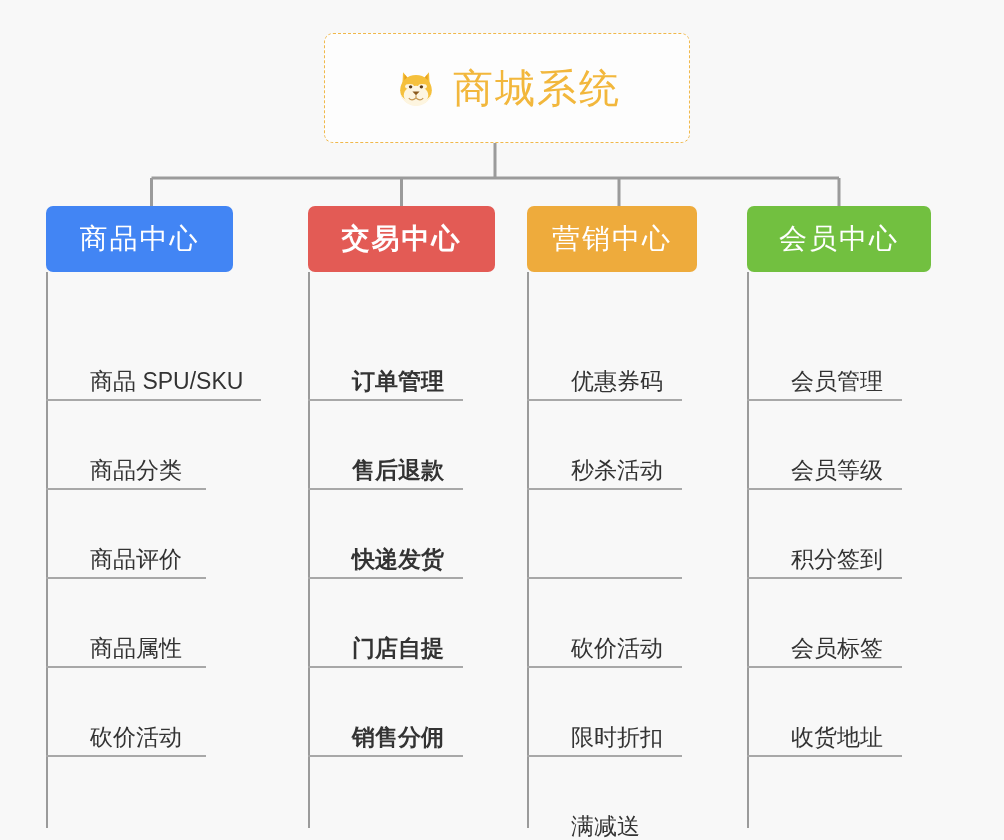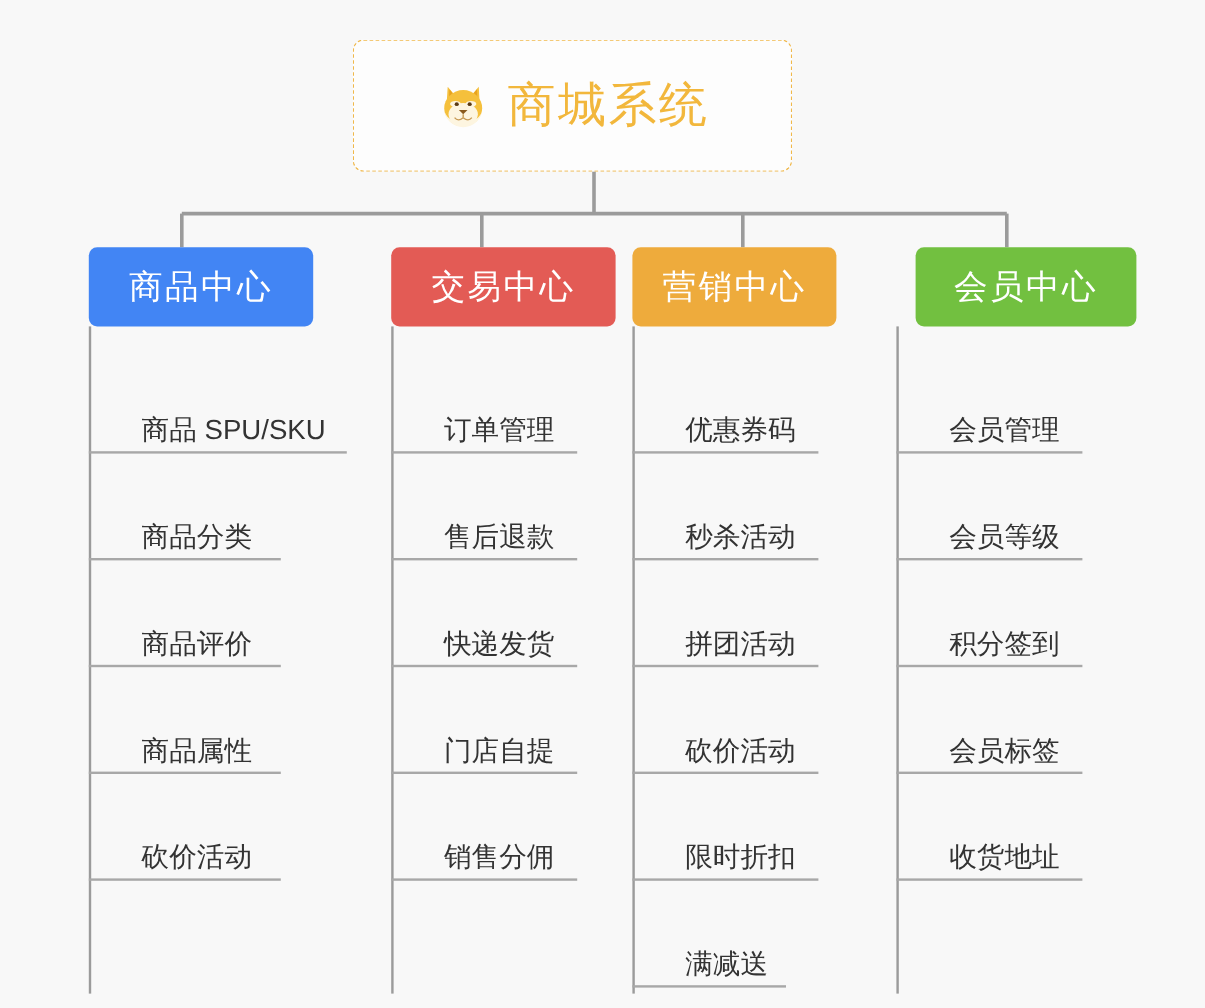--- a/index.html
+++ b/index.html
@@ -13,21 +13,21 @@
   #chart-root {
     position: relative;
     width: 1004px;
     height: 840px;
     background: #f8f8f8;
   }
 
   
   .root-node {
     position: absolute;
-    left: 294px; top: 33px;
+    left: 324px; top: 33px;
     width: 366px; height: 110px;
     background: #fdfdfd;
     border: 1.6px dashed #f0b84a;
     border-radius: 9px;
     display: flex;
     align-items: center;
     justify-content: center;
     gap: 14px;
   }
   .root-emoji {
@@ -63,21 +63,21 @@
     align-items: center;
     justify-content: center;
     color: #ffffff;
     font-size: 28px;
     letter-spacing: 2px;
     white-space: nowrap;
   }
   .leaf-list {
     position: relative;
     margin-top: 0;
-    padding-top: 17px;
+    padding-top: 40px;
   }
   .spine {
     position: absolute;
     left: 0; top: 0;
     width: 2px;
     background: #9b9b9b;
   }
   .leaf {
     position: relative;
     height: 89px;
@@ -133,21 +133,21 @@
         <path d="M27 37 h10 l-5 5 Z" fill="#8a5a1e"></path>
         <path d="M32 42 v4" stroke="#c79a55" stroke-width="1.6" fill="none"></path>
         <path d="M32 46 q-6 5 -10 0" stroke="#c79a55" stroke-width="1.6" fill="none"></path>
         <path d="M32 46 q6 5 10 0" stroke="#c79a55" stroke-width="1.6" fill="none"></path>
       </svg>
     </span>
     <span class="root-title">商城系统</span>
   </div>
 
   <div id="columns-host">
-      <div class="column" style="left: 74px; width: 187px;">
+      <div class="column" style="left: 46px; width: 187px;">
         <div class="cat-box" style="background: rgb(66, 133, 244); width: 187px;">商品中心</div>
         <div class="leaf-list">
           <div class="spine" style="background: rgb(155, 155, 155); height: 556px;"></div>
           <div class="leaf">
             <span class="leaf-label">商品 SPU/SKU</span>
             <div class="leaf-underline" style="background: rgb(168, 168, 168); width: 215px;"></div>
           </div>
           <div class="leaf">
             <span class="leaf-label">商品分类</span>
             <div class="leaf-underline" style="background: rgb(168, 168, 168); width: 160px;"></div>
@@ -159,21 +159,21 @@
           <div class="leaf">
             <span class="leaf-label">商品属性</span>
             <div class="leaf-underline" style="background: rgb(168, 168, 168); width: 160px;"></div>
           </div>
           <div class="leaf">
             <span class="leaf-label">砍价活动</span>
             <div class="leaf-underline" style="background: rgb(168, 168, 168); width: 160px;"></div>
           </div>
         </div>
       </div>
-      <div class="column" style="left: 326px; width: 187px;">
+      <div class="column" style="left: 308px; width: 187px; font-weight: bold;">
         <div class="cat-box" style="background: rgb(227, 91, 85); width: 187px;">交易中心</div>
         <div class="leaf-list">
           <div class="spine" style="background: rgb(155, 155, 155); height: 556px;"></div>
           <div class="leaf">
             <span class="leaf-label">订单管理</span>
             <div class="leaf-underline" style="background: rgb(168, 168, 168); width: 155px;"></div>
           </div>
           <div class="leaf">
             <span class="leaf-label">售后退款</span>
             <div class="leaf-underline" style="background: rgb(168, 168, 168); width: 155px;"></div>
@@ -198,39 +198,38 @@
           <div class="spine" style="background: rgb(155, 155, 155); height: 556px;"></div>
           <div class="leaf">
             <span class="leaf-label">优惠券码</span>
             <div class="leaf-underline" style="background: rgb(168, 168, 168); width: 155px;"></div>
           </div>
           <div class="leaf">
             <span class="leaf-label">秒杀活动</span>
             <div class="leaf-underline" style="background: rgb(168, 168, 168); width: 155px;"></div>
           </div>
           <div class="leaf">
-            <span class="leaf-label">拼团活动</span>
             <div class="leaf-underline" style="background: rgb(168, 168, 168); width: 155px;"></div>
           </div>
           <div class="leaf">
             <span class="leaf-label">砍价活动</span>
             <div class="leaf-underline" style="background: rgb(168, 168, 168); width: 155px;"></div>
           </div>
           <div class="leaf">
             <span class="leaf-label">限时折扣</span>
             <div class="leaf-underline" style="background: rgb(168, 168, 168); width: 155px;"></div>
           </div>
           <div class="leaf">
             <span class="leaf-label">满减送</span>
             <div class="leaf-underline" style="background: rgb(168, 168, 168); width: 128px;"></div>
           </div>
         </div>
       </div>
       <div class="column" style="left: 747px; width: 184px;">
-        <div class="cat-box" style="background: rgb(114, 192, 64); width: 184px; margin-left: 16px;">会员中心</div>
+        <div class="cat-box" style="background: rgb(114, 192, 64); width: 184px;">会员中心</div>
         <div class="leaf-list">
           <div class="spine" style="background: rgb(155, 155, 155); height: 556px;"></div>
           <div class="leaf">
             <span class="leaf-label">会员管理</span>
             <div class="leaf-underline" style="background: rgb(168, 168, 168); width: 155px;"></div>
           </div>
           <div class="leaf">
             <span class="leaf-label">会员等级</span>
             <div class="leaf-underline" style="background: rgb(168, 168, 168); width: 155px;"></div>
           </div>

